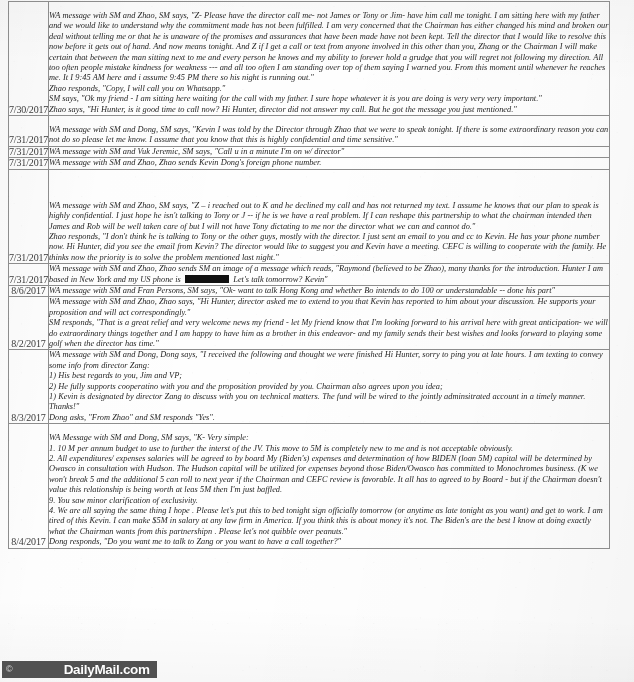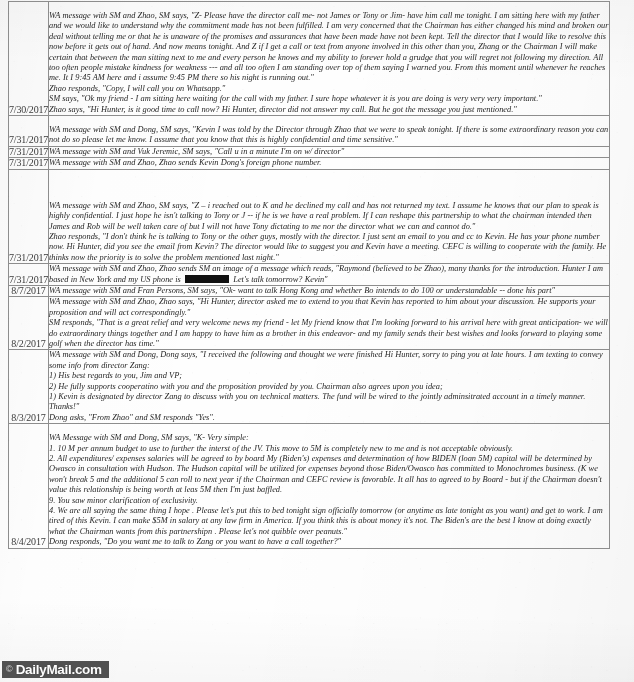--- a/index.html
+++ b/index.html
@@ -113,20 +113,21 @@
     line-height: 1;
   }
   #watermark .wm-text {
     color: #ffffff;
     font-family: "Liberation Sans", sans-serif;
     font-weight: bold;
     font-size: 13.5px;
     line-height: 1;
     letter-spacing: -0.3px;
     text-shadow: 0 0 1px rgba(0,0,0,0.6);
+    margin-left: 48px;
   }
 </style>
 </head>
 <body>
 
 <div id="page">
 
   <table class="doc">
     <colgroup>
       <col class="date-col">
@@ -177,21 +178,21 @@
       </tr>
 
       <tr>
         <td class="date">7/31/2017</td>
         <td class="body">
           <p><span>WA message with SM and Zhao, Zhao sends SM an image of a message which reads, "Raymond (believed to be Zhao), many thanks for the introduction. Hunter I am based in New York and my US phone is </span><span class="redact"></span><span> Let's talk tomorrow? Kevin"</span></p>
         </td>
       </tr>
 
       <tr>
-        <td class="date">8/7/2017</td>
+        <td class="date">8/6/2017</td>
         <td class="body">
           <p>WA message with SM and Fran Persons, SM says, "Ok- want to talk Hong Kong and whether Bo intends to do 100 or understandable -- done his part"</p>
         </td>
       </tr>
 
       <tr>
         <td class="date">8/2/2017</td>
         <td class="body">
           <p>WA message with SM and Zhao, Zhao says, "Hi Hunter, director asked me to extend to you that Kevin has reported to him about your discussion. He supports your proposition and will act correspondingly."</p>
           <p>SM responds, "That is a great relief and very welcome news my friend - let My friend know that I'm looking forward to his arrival here with great anticipation- we will do extraordinary things together and I am happy to have him as a brother in this endeavor- and my family sends their best wishes and looks forward to playing some golf when the director has time."</p>

